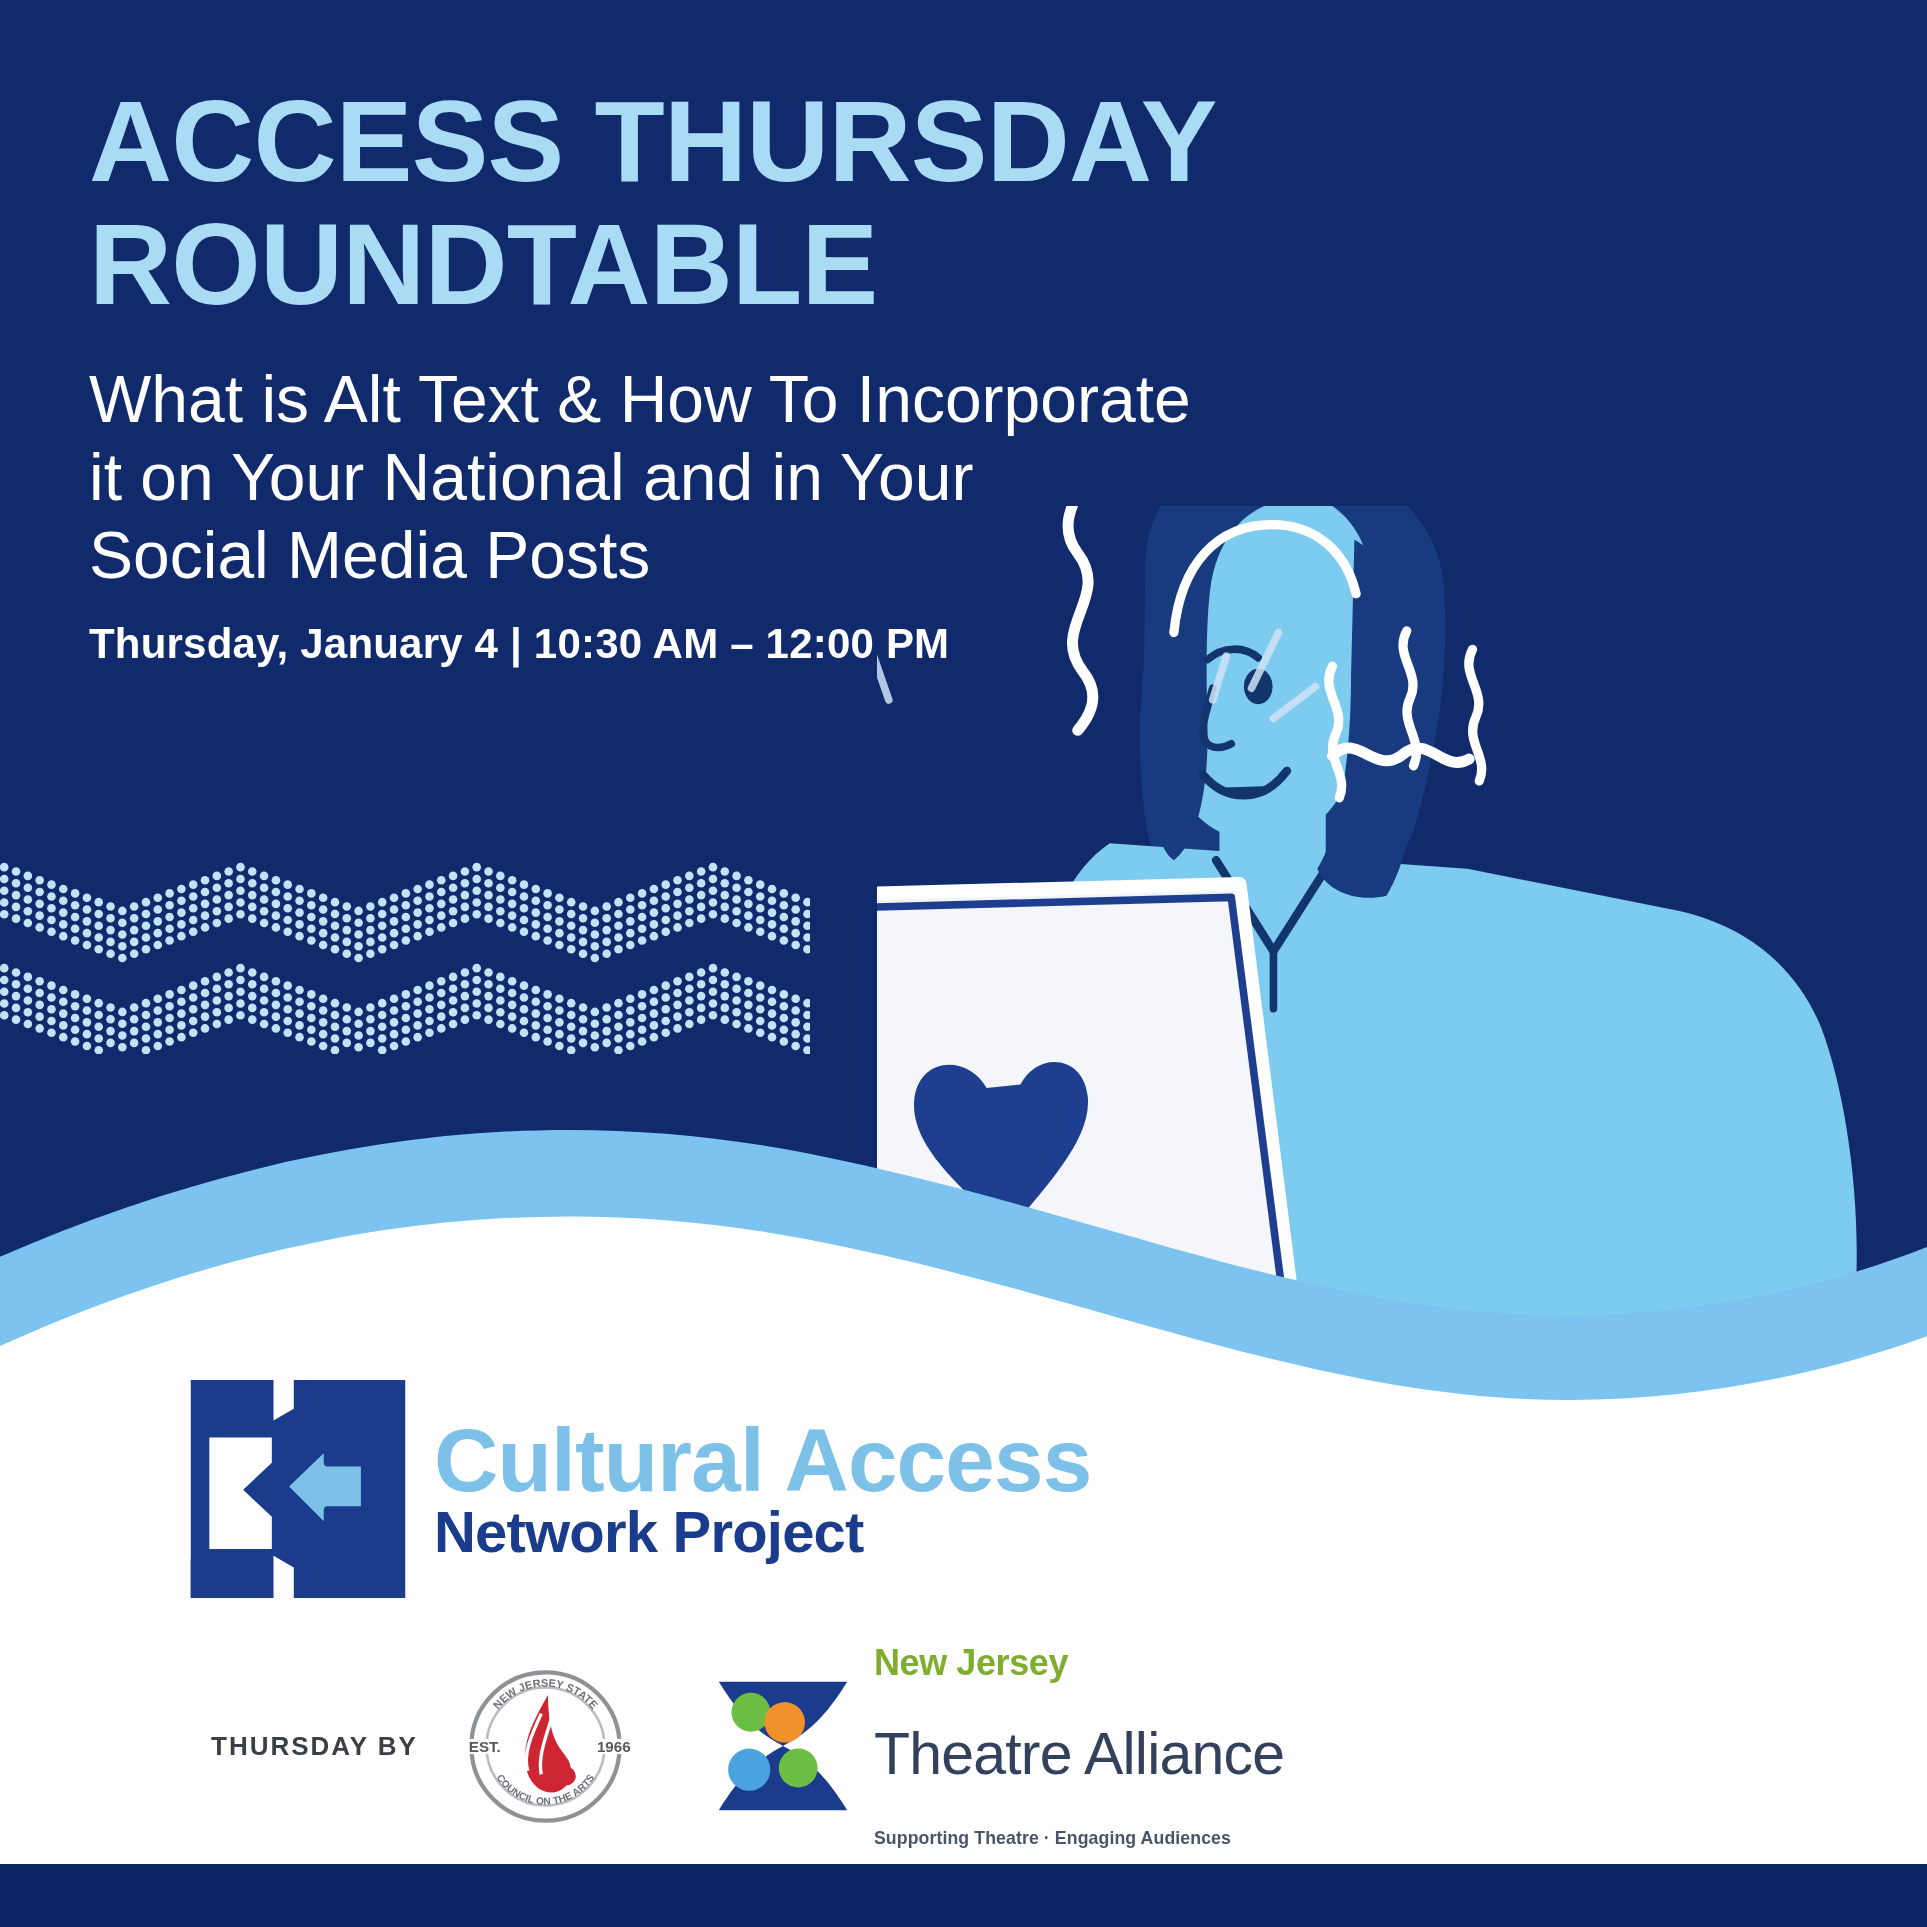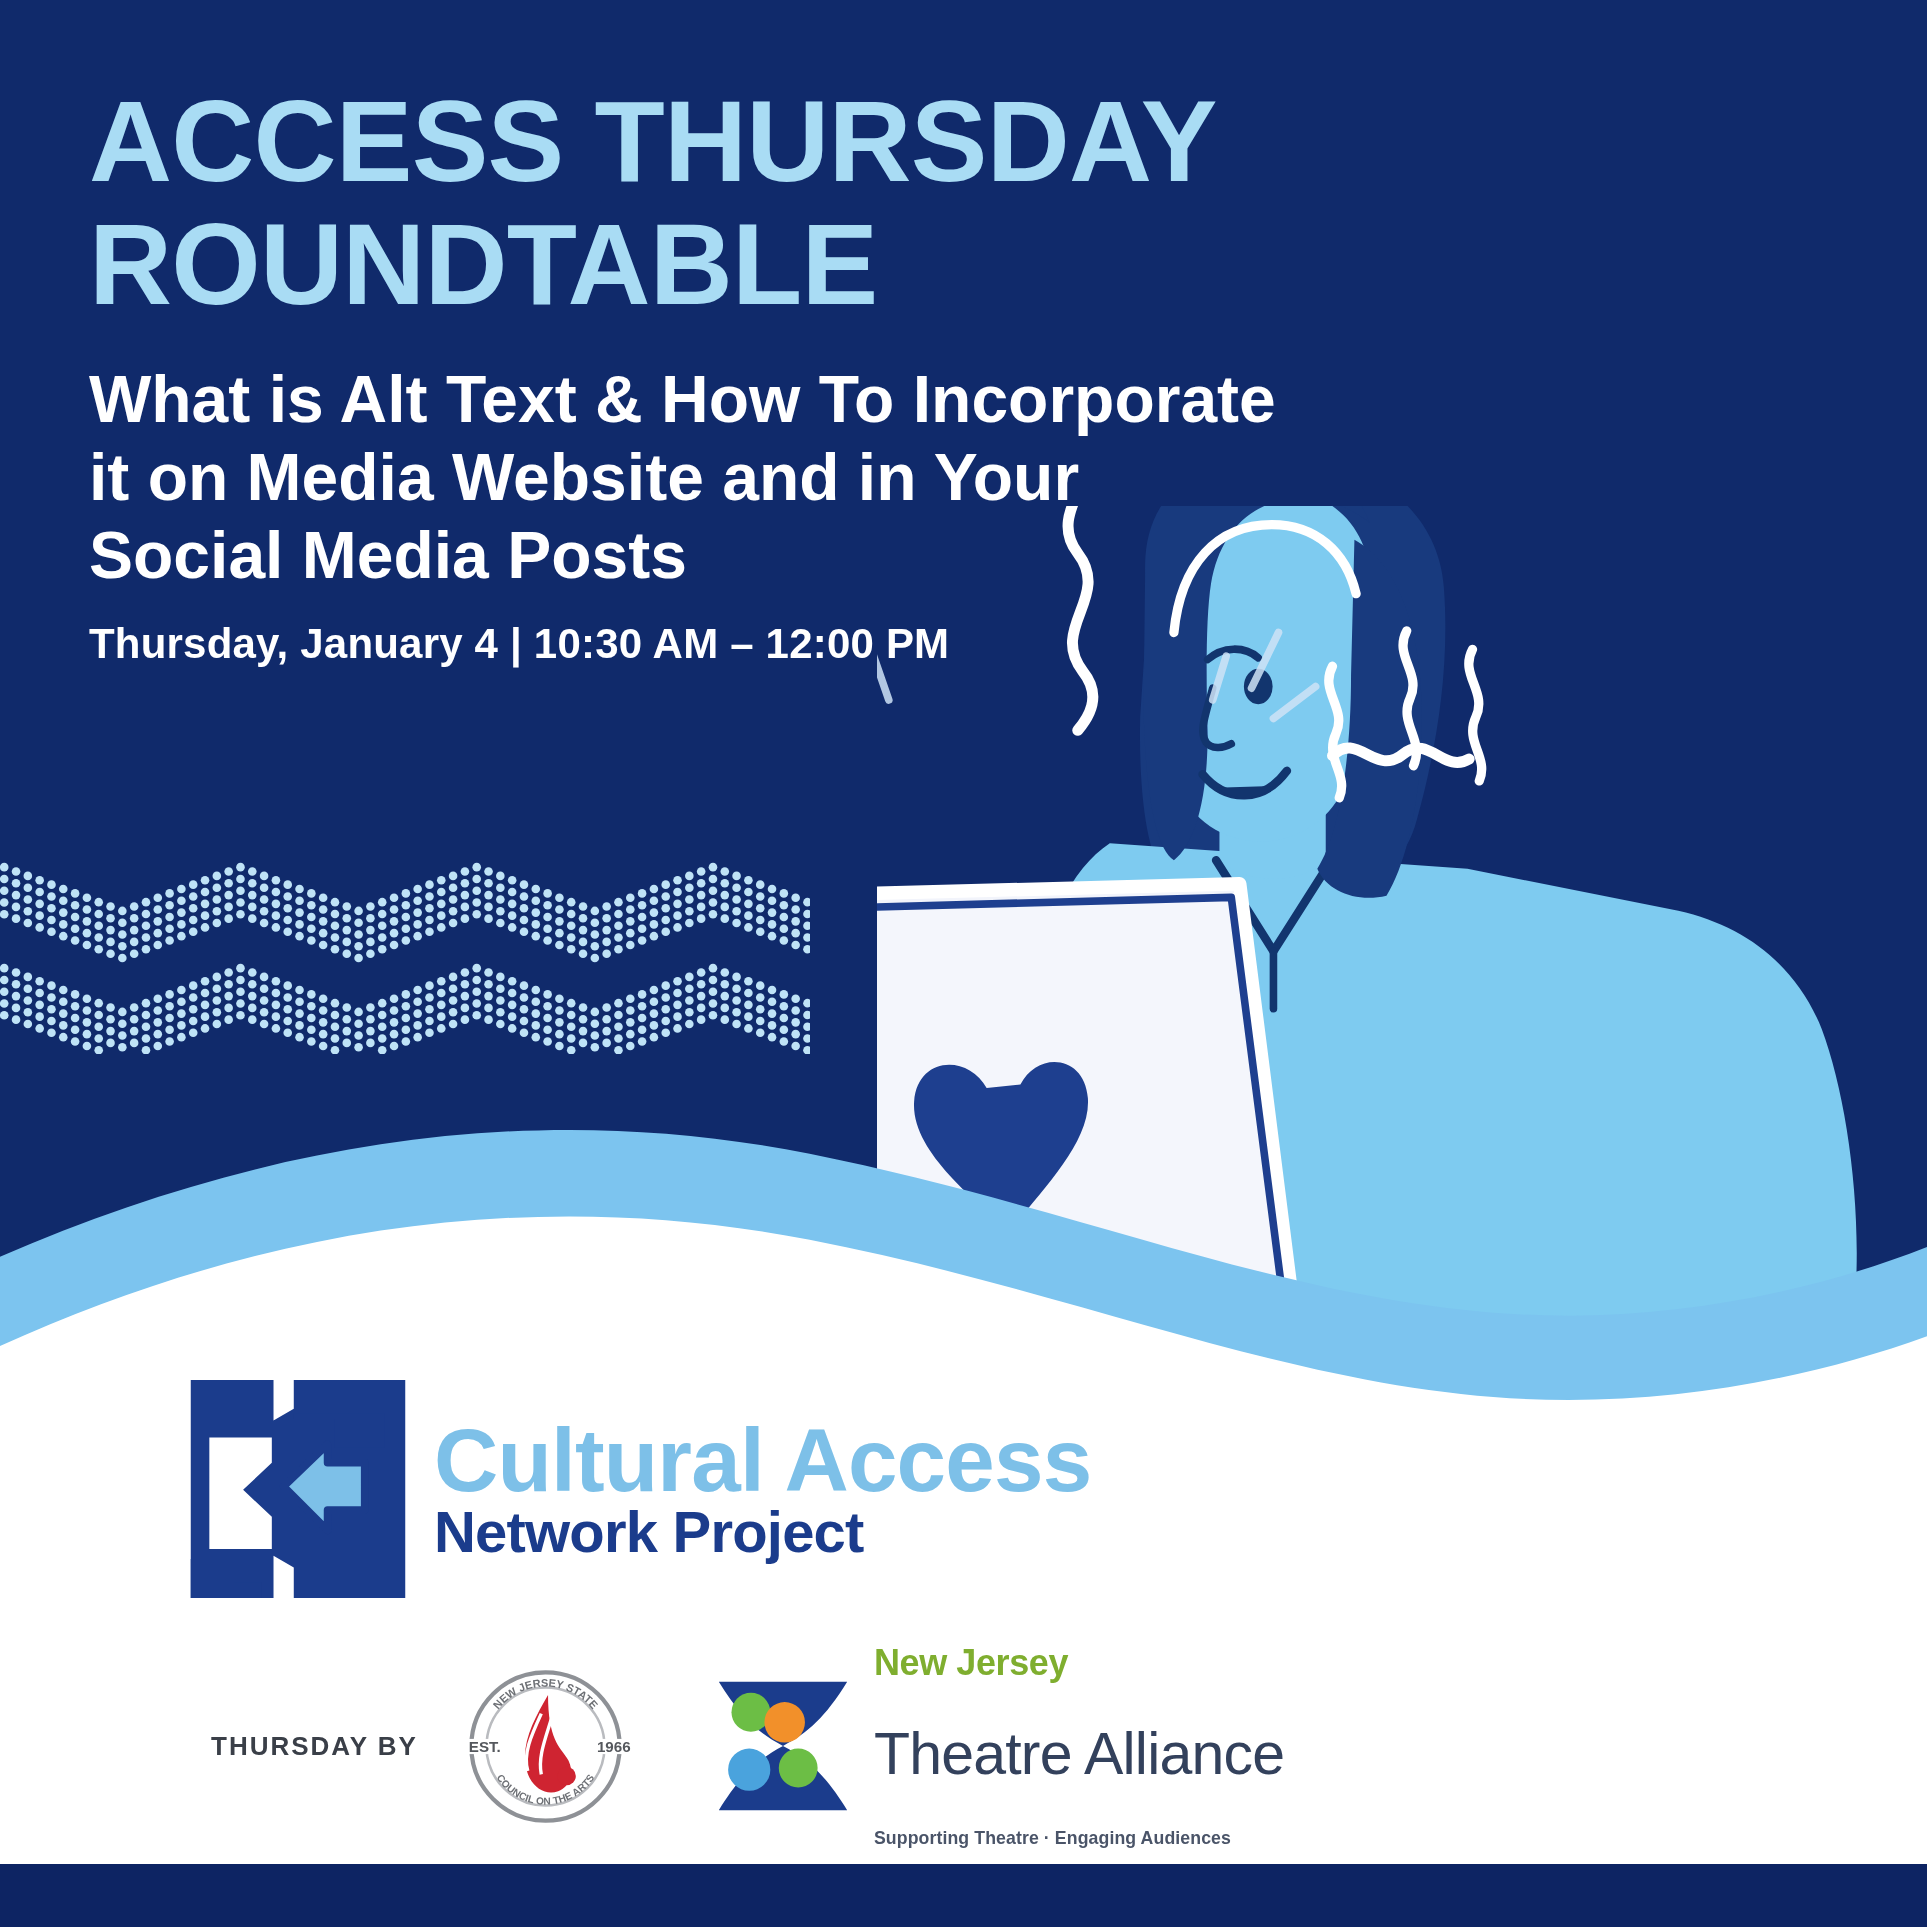--- a/index.html
+++ b/index.html
@@ -26,21 +26,21 @@
     font-size:115px;
     font-weight:bold;
     line-height:1.07;
     letter-spacing:-0.8px;
     margin:0;
     text-transform:uppercase;
   }
   .subtitle{
     color:#ffffff;
     font-size:66px;
-    font-weight:bold;
+    font-weight:normal;
     line-height:1.18;
     margin:35px 0 0 0;
     max-width:1687px;
   }
   .datetime{
     color:#ffffff;
     font-size:42px;
     font-weight:bold;
     margin:25px 0 0 0;
     letter-spacing:0.2px;
@@ -886,21 +886,21 @@
              C2010 1660 2160 1630 2286 1584 L2286 2286 L0 2286 Z" fill="#ffffff"></path>
   </svg>
 
   <div class="textwrap">
     <h1 class="headline">
       <span>ACCESS THURSDAY</span><br>
       <span>ROUNDTABLE</span>
     </h1>
     <h2 class="subtitle">
       <span>What is Alt Text &amp; How To Incorporate</span><br>
-      <span>it on Media Website and in Your</span><br>
+      <span>it on Your National and in Your</span><br>
       <span>Social Media Posts</span>
     </h2>
     <p class="datetime">Thursday, January 4 | 10:30 AM – 12:00 PM</p>
   </div>
 
   <div class="brand">
 
     <div class="canp-logo">
       <svg class="canp-mark" viewBox="0 0 270 270">
 

